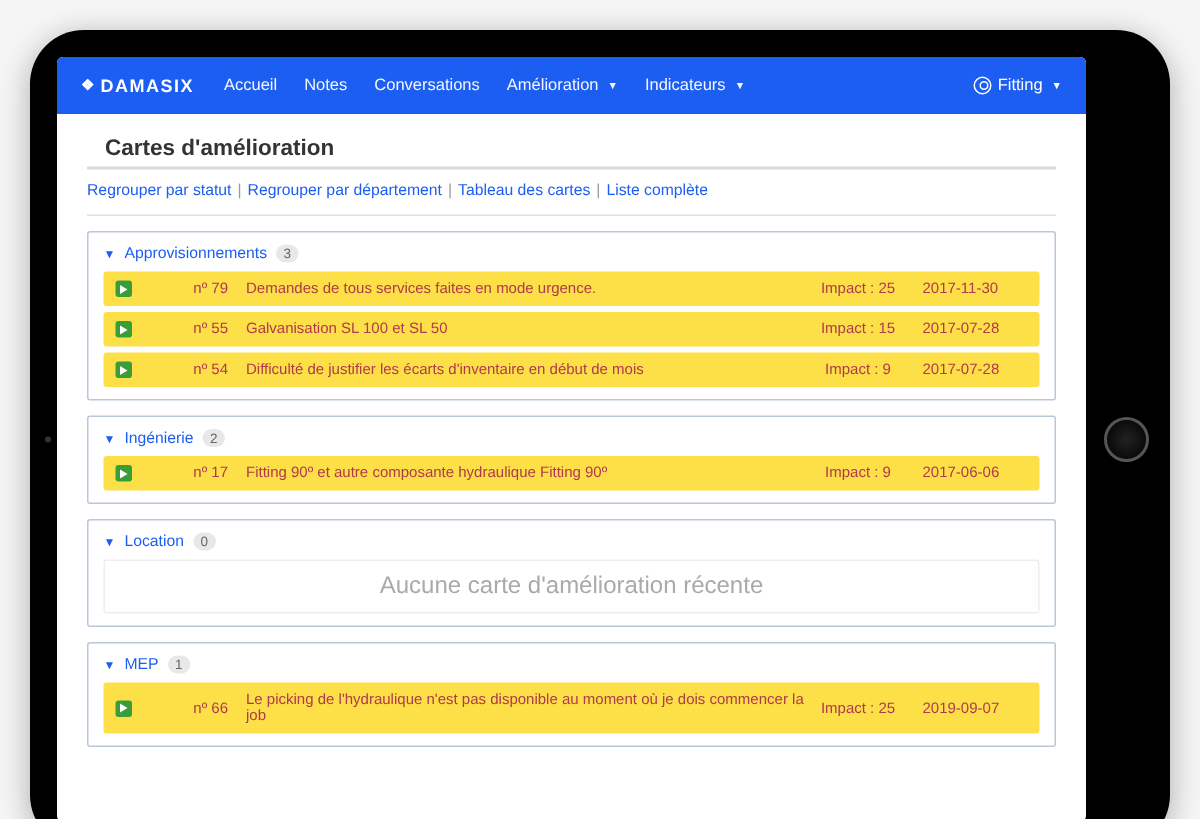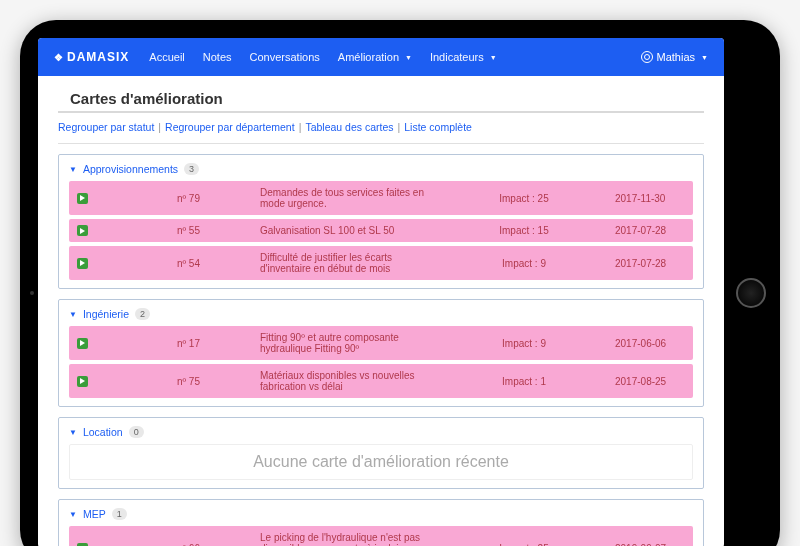--- a/index.html
+++ b/index.html
@@ -23,21 +23,21 @@
 .hr { height: 2px; background: #d9d9d9; margin-bottom: 8px; }
 .subnav { font-size: 10.5px; margin-bottom: 10px; }
 .subnav a { color: #1d5ef2; text-decoration: none; cursor: pointer; }
 .subnav .sep { color: #999; margin: 0 4px; }
 .hr2 { height: 1px; background: #e0e0e0; margin-bottom: 10px; }
 .group-box { border: 1px solid #b8c7da; border-radius: 2px; margin-bottom: 10px; padding: 8px 10px; }
 .group-header { display: flex; align-items: center; gap: 6px; font-size: 10.5px; margin-bottom: 6px; }
 .collapse-caret { color: #1d5ef2; font-size: 8px; cursor: pointer; }
 .group-name { color: #1d5ef2; font-weight: 500; cursor: pointer; }
 .count-badge { background: #e8e8e8; color: #666; font-size: 9px; padding: 1px 5px; border-radius: 8px; }
-.card-row { background: #f9a8d4; border-radius: 2px; padding: 6px 8px; margin-bottom: 4px; display: flex; align-items: center; font-size: 10px; color: #b0394c; gap: 48px; }
+.card-row { background: #fde047; border-radius: 2px; padding: 6px 8px; margin-bottom: 4px; display: flex; align-items: center; font-size: 10px; color: #b0394c; }
 .card-row:last-child { margin-bottom: 0; }
 .row-icon { width: 11px; height: 11px; background: #3a9d3a; border-radius: 2px; position: relative; flex-shrink: 0; }
 .row-icon::after { content: ""; position: absolute; left: 2.5px; top: 2.5px; border-left: 5px solid #fff; border-top: 3px solid transparent; border-bottom: 3px solid transparent; }
 .row-num { width: 50px; text-align: right; margin-right: 12px; margin-left: 14px; }
 .row-title { flex: 1; }
 .row-impact { width: 70px; text-align: center; margin-right: 8px; }
 .row-date { width: 70px; text-align: left; }
 .empty-msg { text-align: center; font-size: 16px; color: #aaa; padding: 8px; border: 1px solid #eee; border-radius: 2px; }
 ::-webkit-scrollbar { width: 6px; }
 ::-webkit-scrollbar-thumb { background: #ccc; border-radius: 3px; }
@@ -69,21 +69,21 @@
             <span class="caret">▼</span>
           </div>
           <div class="nav-item">
             <span>Indicateurs</span>
             <span class="caret">▼</span>
           </div>
         </div>
       <div class="nav-spacer"></div>
       <div class="user-menu">
         <span class="user-icon"></span>
-        <span>Mathias</span>
+        <span>Fitting</span>
         <span class="caret">▼</span>
       </div>
     </div>
 
     <div class="content">
       <div class="page-title">Cartes d'amélioration</div>
       <div class="hr"></div>
       <div class="subnav"><a>Regrouper par statut</a><span class="sep">|</span><a>Regrouper par département</a><span class="sep">|</span><a>Tableau des cartes</a><span class="sep">|</span><a>Liste complète</a></div>
       <div class="hr2"></div>
       <div id="groups">
@@ -121,27 +121,20 @@
               <span class="group-name">Ingénierie</span>
               <span class="count-badge">2</span>
             </div>
             <div class="card-row">
               <span class="row-icon"></span>
               <span class="row-num">nº 17</span>
               <span class="row-title">Fitting 90º et autre composante hydraulique Fitting 90º</span>
               <span class="row-impact">Impact : 9</span>
               <span class="row-date">2017-06-06</span>
             </div>
-            <div class="card-row">
-              <span class="row-icon"></span>
-              <span class="row-num">nº 75</span>
-              <span class="row-title">Matériaux disponibles vs nouvelles fabrication vs délai</span>
-              <span class="row-impact">Impact : 1</span>
-              <span class="row-date">2017-08-25</span>
-            </div>
           </div>
           <div class="group-box">
             <div class="group-header">
               <span class="collapse-caret">▼</span>
               <span class="group-name">Location</span>
               <span class="count-badge">0</span>
             </div>
             <div class="empty-msg">Aucune carte d'amélioration récente</div>
           </div>
           <div class="group-box">

